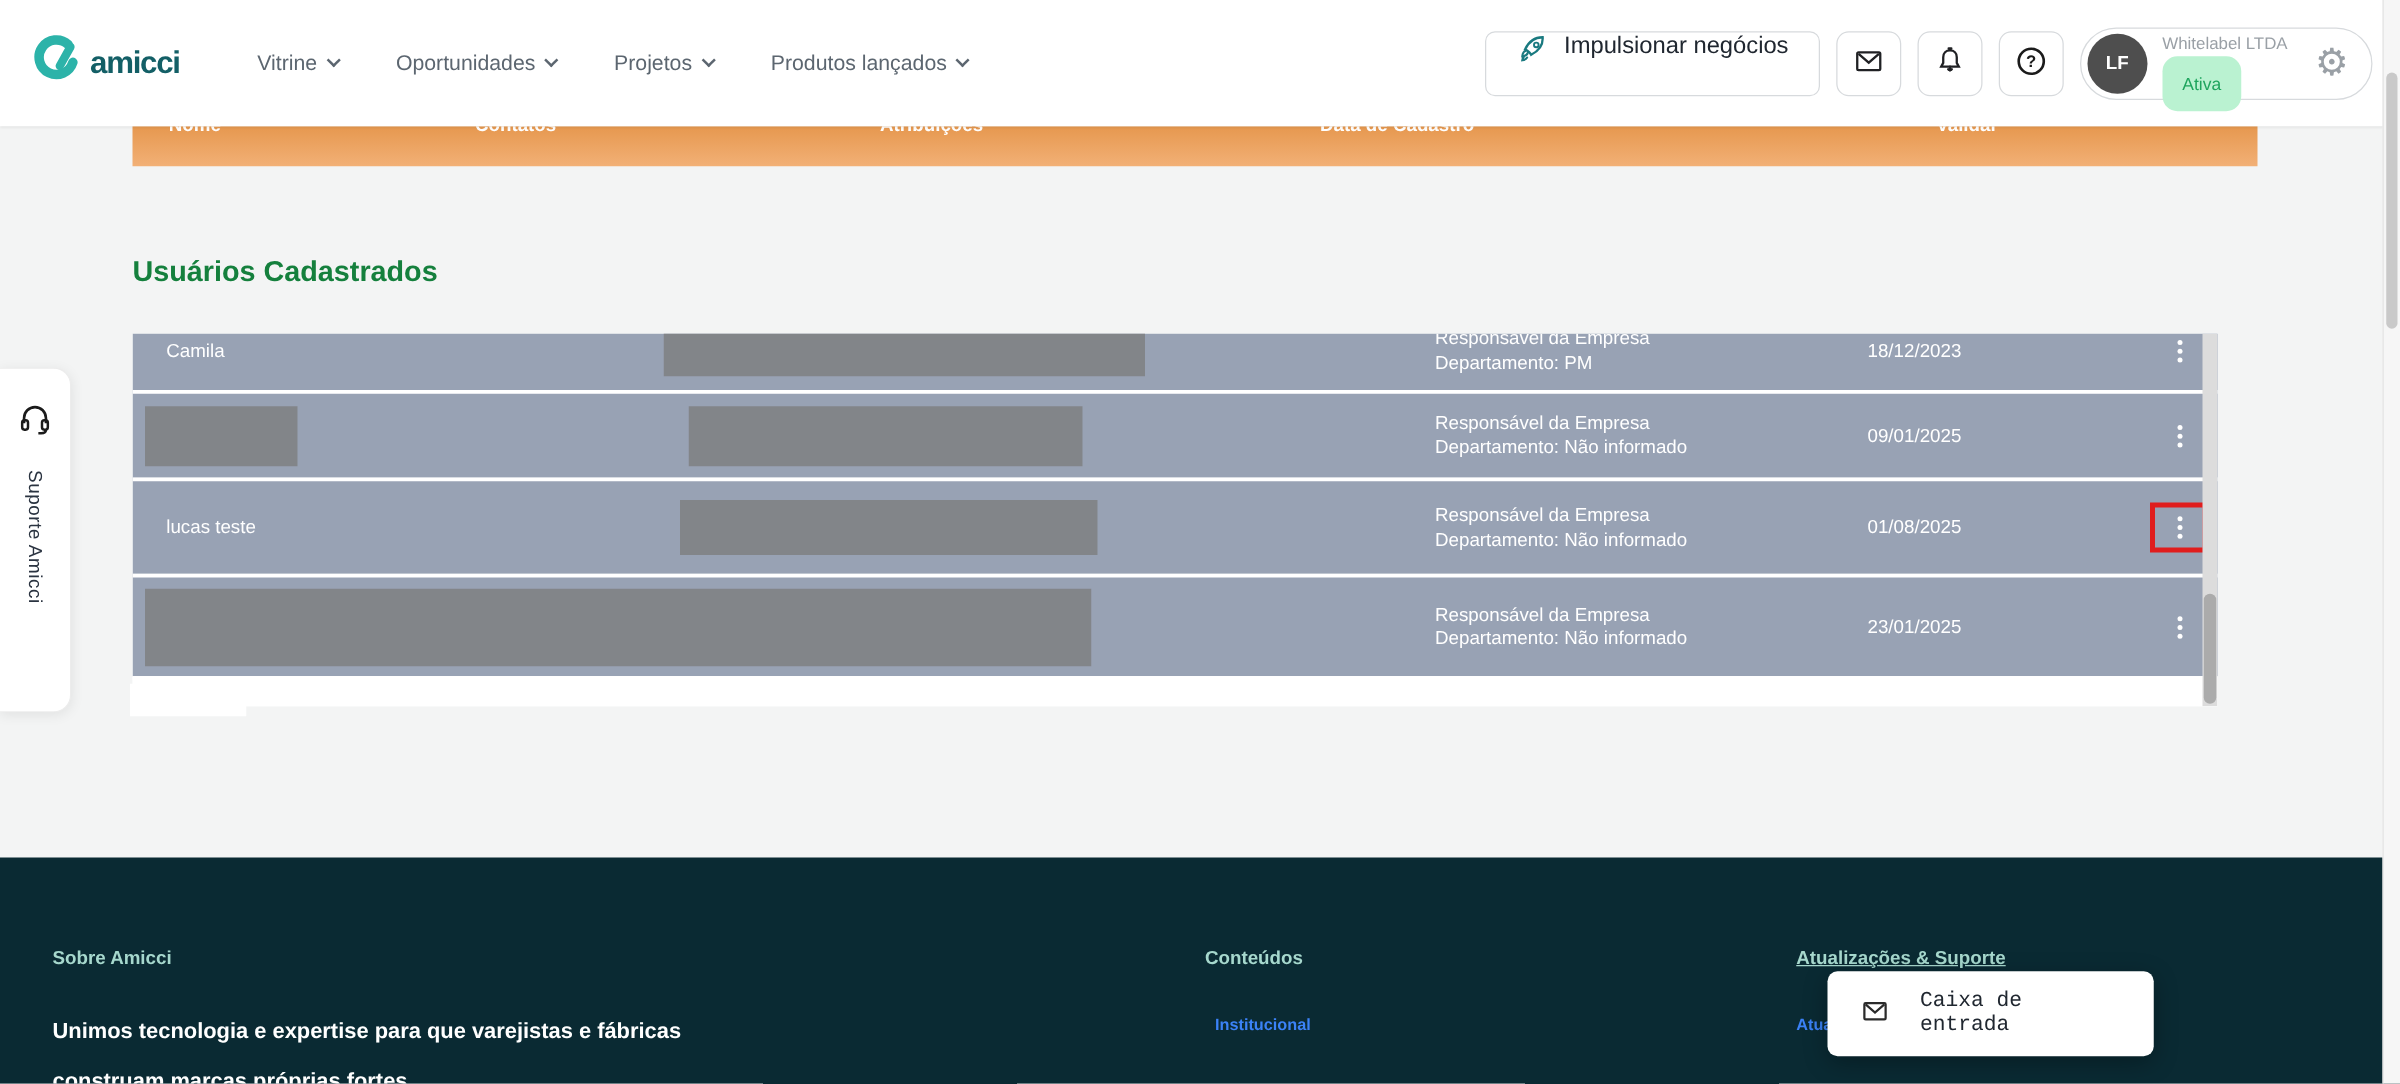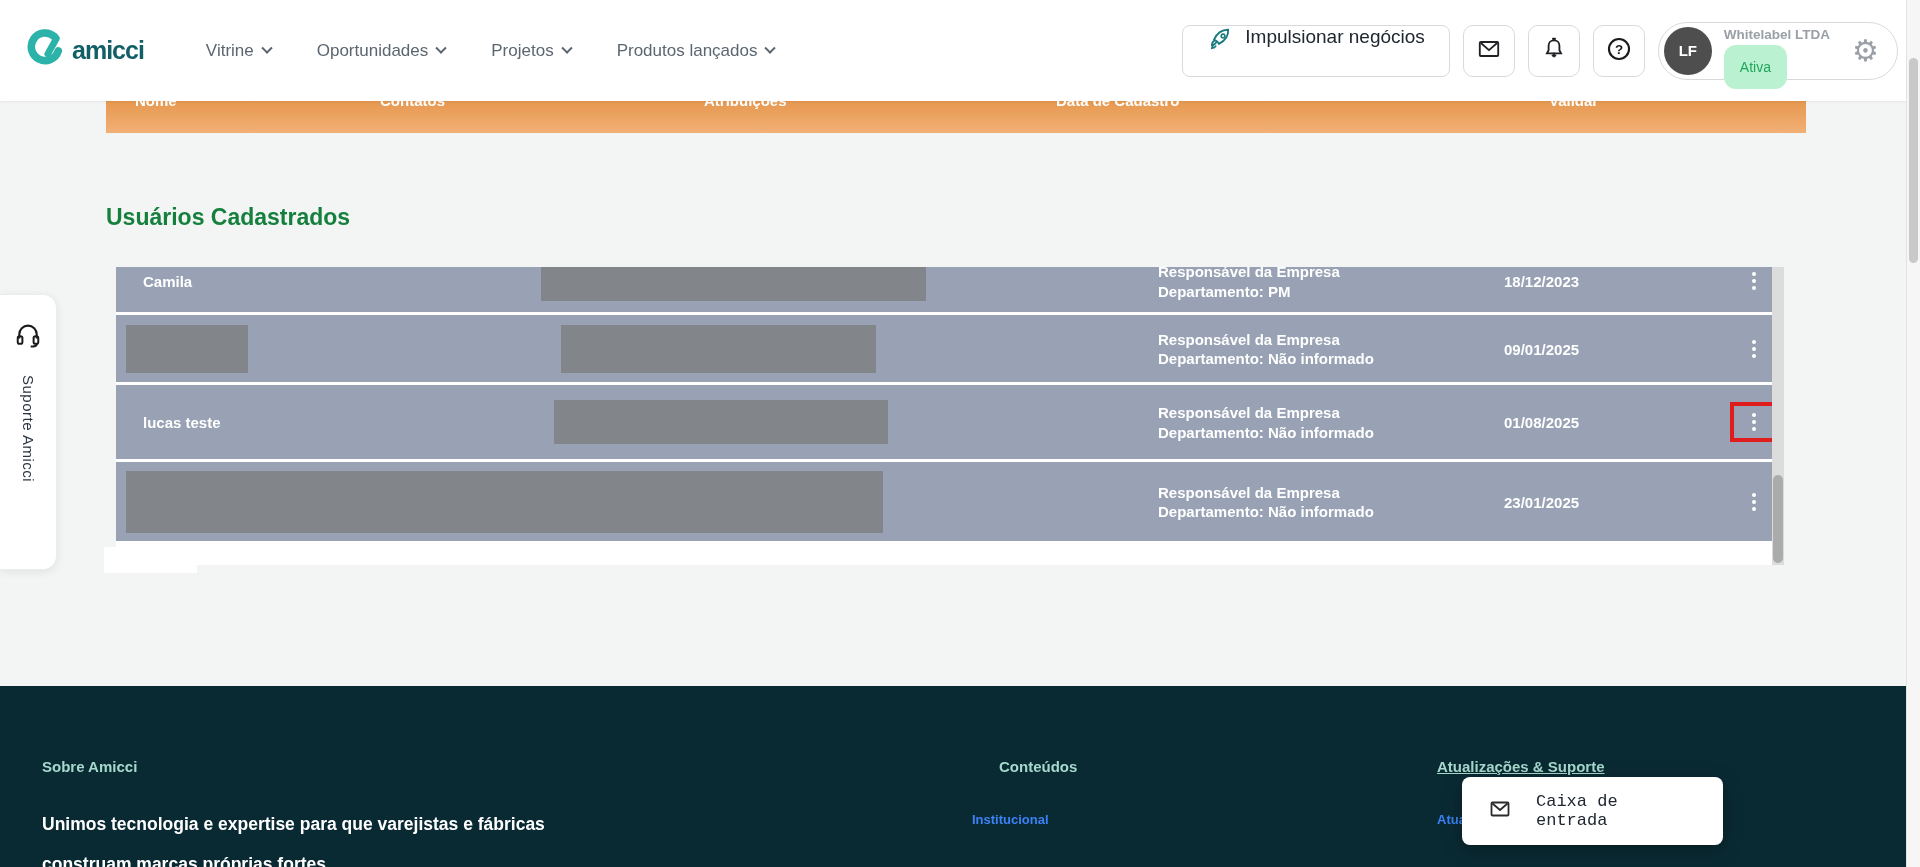--- a/index.html
+++ b/index.html
@@ -30,35 +30,35 @@
   .nav-right{margin-left:auto;display:flex;align-items:center;gap:13px;margin-right:22px;}
   .cta-btn{display:flex;align-items:flex-start;gap:12px;height:52px;padding:0 24px;border:1px solid #d7dadd;
     border-radius:8px;background:#fff;font-size:19px;color:#202730;cursor:pointer;font-family:inherit;}
   .icon-btn{width:52px;height:52px;border:1px solid #d7dadd;border-radius:10px;background:#fff;
     display:flex;align-items:center;justify-content:center;cursor:pointer;}
   .account-pill{display:flex;align-items:center;height:58px;border:1px solid #d7dadd;border-radius:30px;
     padding:0 18px 0 5px;gap:12px;background:#fff;cursor:pointer;}
   .avatar{width:48px;height:48px;border-radius:50%;background:#4e4e4e;color:#fff;font-size:15px;
     font-weight:bold;display:flex;align-items:center;justify-content:center;}
   .acct-info{display:flex;flex-direction:column;align-items:flex-start;gap:3px;}
-  .acct-company{font-size:13.5px;font-weight:bold;color:#9aa0a6;margin-top:14px;}
+  .acct-company{font-size:13.5px;font-weight:normal;color:#9aa0a6;margin-top:14px;}
   .acct-badge{background:var(--badge-bg);color:var(--badge-text);font-size:14px;border-radius:12px;
     padding:14px 16px;}
   .gear{font-size:30px;color:#9aa0a6;line-height:1;margin-left:10px;}
 
   
   .orange-bar{position:absolute;left:106px;top:101px;width:1700px;height:32px;
     background:linear-gradient(180deg,#e6984f,#f2b076);overflow:hidden;z-index:5;}
   .orange-bar span{position:absolute;top:-9px;color:#fff;font-weight:bold;font-size:15px;white-space:nowrap;}
 
   
   .section-title{position:absolute;left:106px;top:204px;font-size:23px;font-weight:800;color:#15803d;}
 
   
-  .table-wrap{position:absolute;left:116px;top:267px;width:1668px;height:298px;background:#fff;overflow:hidden;z-index:4;font-weight:bold;}
+  .table-wrap{position:absolute;left:106px;top:267px;width:1668px;height:298px;background:#fff;overflow:hidden;z-index:4;}
   .rows{position:absolute;left:0;top:-17px;width:1688px;}
   .row{position:relative;width:100%;background:var(--row-gray);}
   .row + .row{border-top:3px solid #fff;}
   .row.white{background:#fff;}
   .r1{height:62px;} .r2{height:70px;} .r3{height:77px;} .r4{height:82px;} .r5{height:62px;}
   .cell{position:absolute;top:50%;transform:translateY(-50%);color:#fff;font-size:15px;white-space:nowrap;}
   .c-name{left:27px;}
   .c-attr{left:1042px;line-height:19.5px;}
   .c-date{left:1388px;}
   .c-act{left:1628px;width:20px;display:flex;justify-content:center;}
@@ -81,21 +81,21 @@
   .support-label{writing-mode:vertical-rl;font-size:15px;color:#2a3340;letter-spacing:.5px;}
 
   
   .footer{position:absolute;left:0;top:686px;width:1920px;height:181px;background:var(--footer-bg);
     overflow:hidden;z-index:8;}
   .f-heading{position:absolute;font-size:15px;font-weight:bold;color:var(--mint);}
   .f-link{position:absolute;font-size:13px;font-weight:bold;color:#3b82f6;cursor:pointer;}
   .f-about-h{left:42px;top:72px;}
   .f-tag1{left:42px;top:128px;font-size:17.5px;font-weight:bold;color:#fff;position:absolute;}
   .f-tag2{left:42px;top:168px;font-size:17.5px;font-weight:bold;color:#fff;position:absolute;}
-  .f-cont-h{left:999px;top:72px;}
+  .f-cont-h{left:964px;top:72px;}
   .f-cont-l{left:972px;top:126px;}
   .f-upd-h{left:1437px;top:72px;text-decoration:underline;cursor:pointer;}
   .f-upd-l{left:1437px;top:126px;}
 
   
   .tooltip{position:absolute;left:1462px;top:777px;width:261px;height:68px;background:#fff;border-radius:8px;
     box-shadow:0 5px 20px rgba(0,0,0,.30);display:flex;align-items:center;padding:0 26px;gap:24px;z-index:20;}
   .tooltip-label{font-size:17px;color:#202730;font-family:Liberation Mono, monospace;}
 
   

